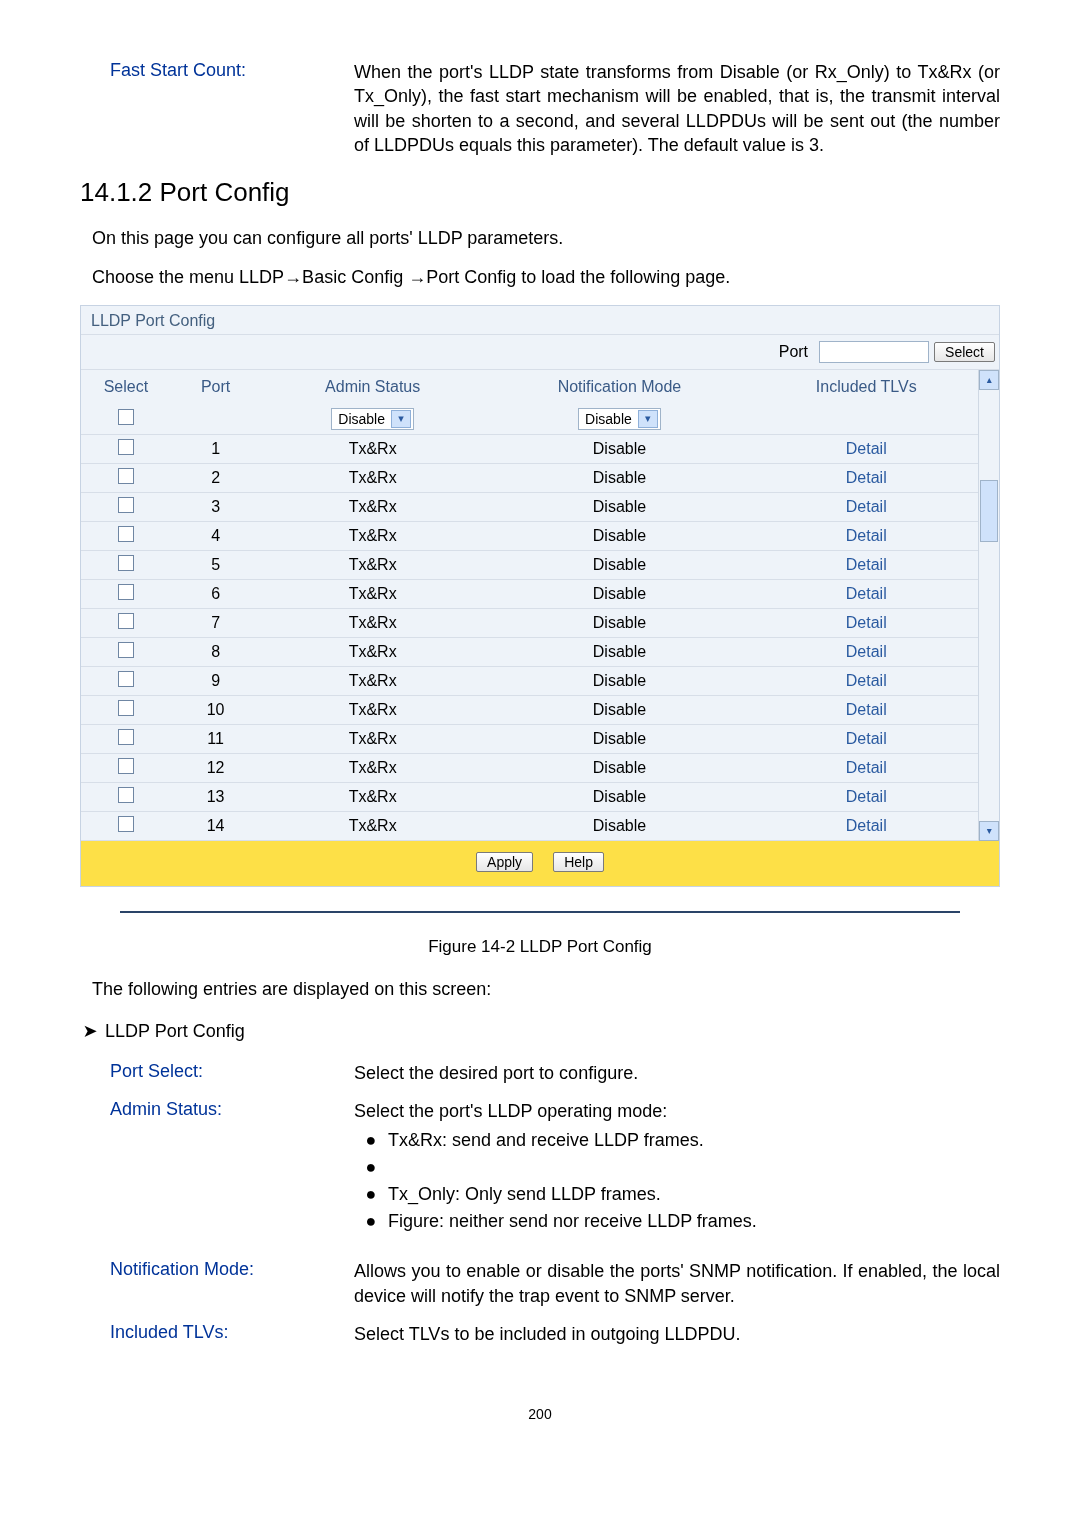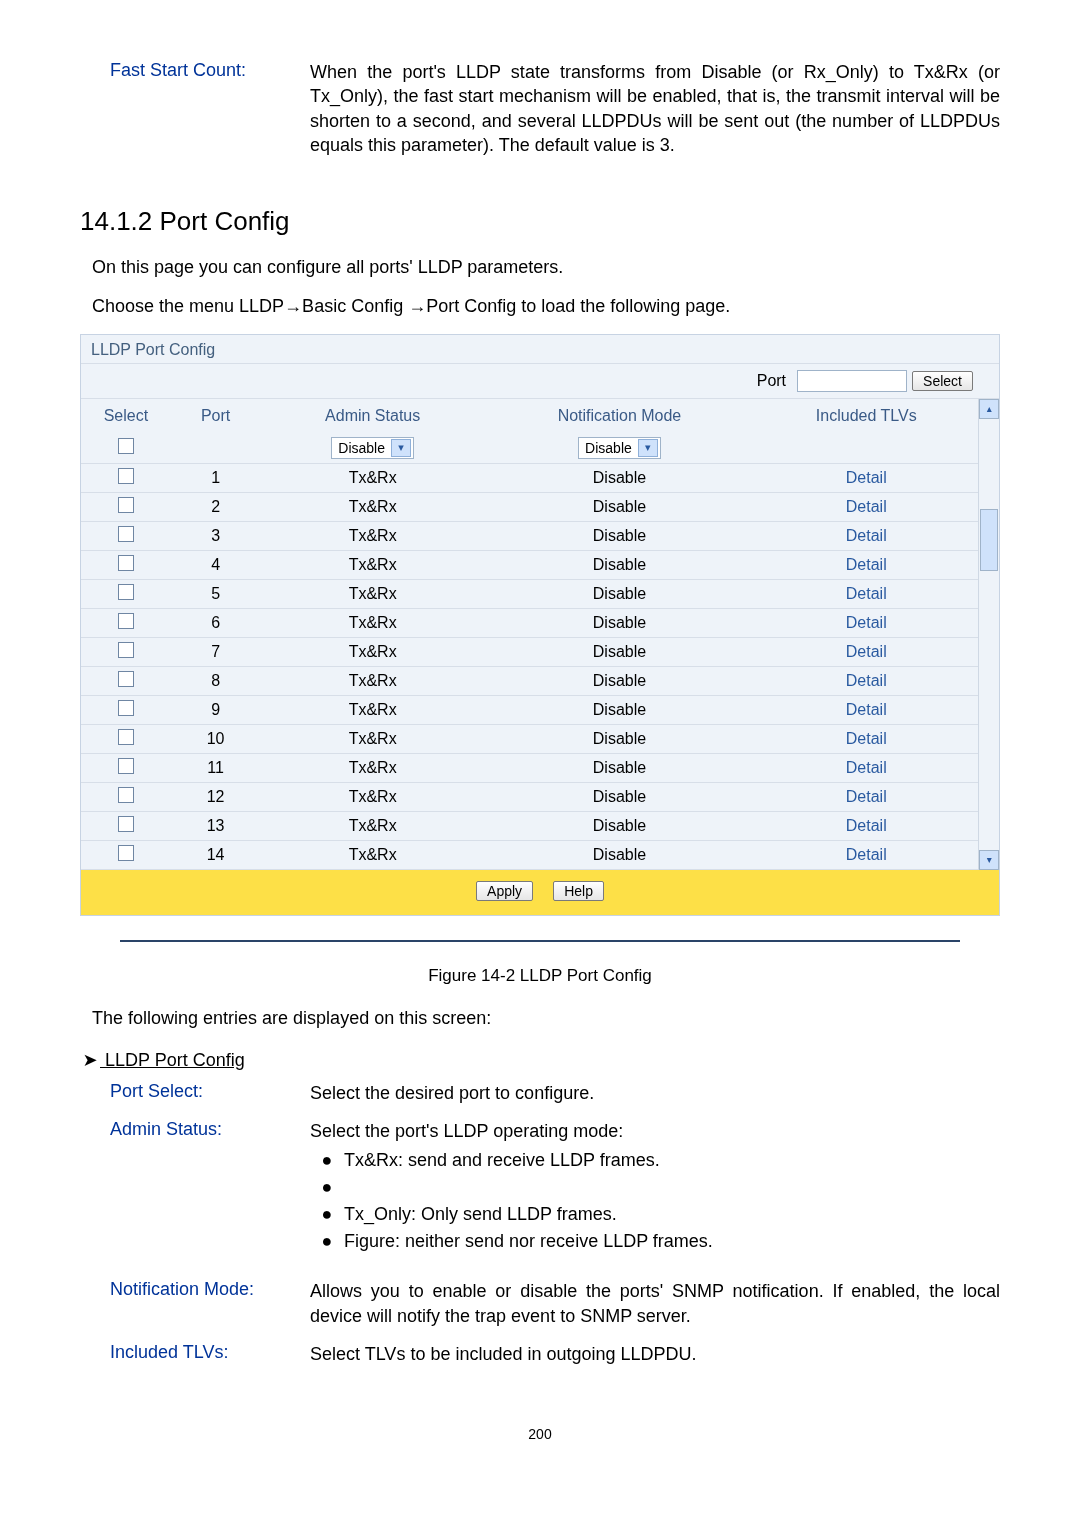--- a/index.html
+++ b/index.html
@@ -8,55 +8,56 @@
     color: #000;
     margin: 0;
     padding: 60px 80px 40px 80px;
     background: #fff;
     width: 1080px;
     box-sizing: border-box;
   }
   .def-row {
     display: flex;
     margin-bottom: 14px;
+    gap: 44px;
   }
   .def-label {
     color: #003399;
     width: 200px;
     flex-shrink: 0;
     padding-left: 30px;
   }
   .def-text {
     flex: 1;
     text-align: justify;
     line-height: 1.35;
   }
   .section-heading {
     font-size: 26px;
-    margin: 49px 0 18px 0;
+    margin: 20px 0 18px 0;
     font-weight: normal;
   }
   .para {
     margin: 14px 12px;
     line-height: 1.4;
   }
   .panel {
     background: #eef3f9;
     border: 1px solid #c7d3e3;
     margin: 14px 0 6px 0;
   }
   .panel-title {
     color: #44607f;
     font-size: 16px;
     padding: 6px 10px 4px 10px;
     border-bottom: 1px solid #d7dee8;
   }
   .filter-row {
     background: #eef3f9;
-    padding: 6px 26px;
+    padding: 6px 4px;
     text-align: right;
     border-bottom: 1px solid #d7dee8;
   }
   .filter-row span { color: #000; margin-right: 6px; font-size: 16px;}
   input.port-input {
     width: 100px;
     height: 20px;
     border: 1px solid #9fb3c9;
     background: #fff;
     font-size: 14px;
@@ -159,22 +160,21 @@
     border: none;
     border-top: 2px solid #2a4468;
     margin: 24px 40px;
   }
   .fig-caption {
     text-align: center;
     font-size: 17px;
     margin: 10px 0 20px 0;
   }
   .sub-label {
-    margin: 18px 0 10px 0;
-    text-decoration: underline;
+    margin: 18px 0 19px 0;
   }
   .sub-label .arrow {
     display: inline-block;
     width: 20px;
     text-align: center;
   }
   ul.bul {
     list-style: none;
     padding: 0;
     margin: 4px 0 10px 0;

